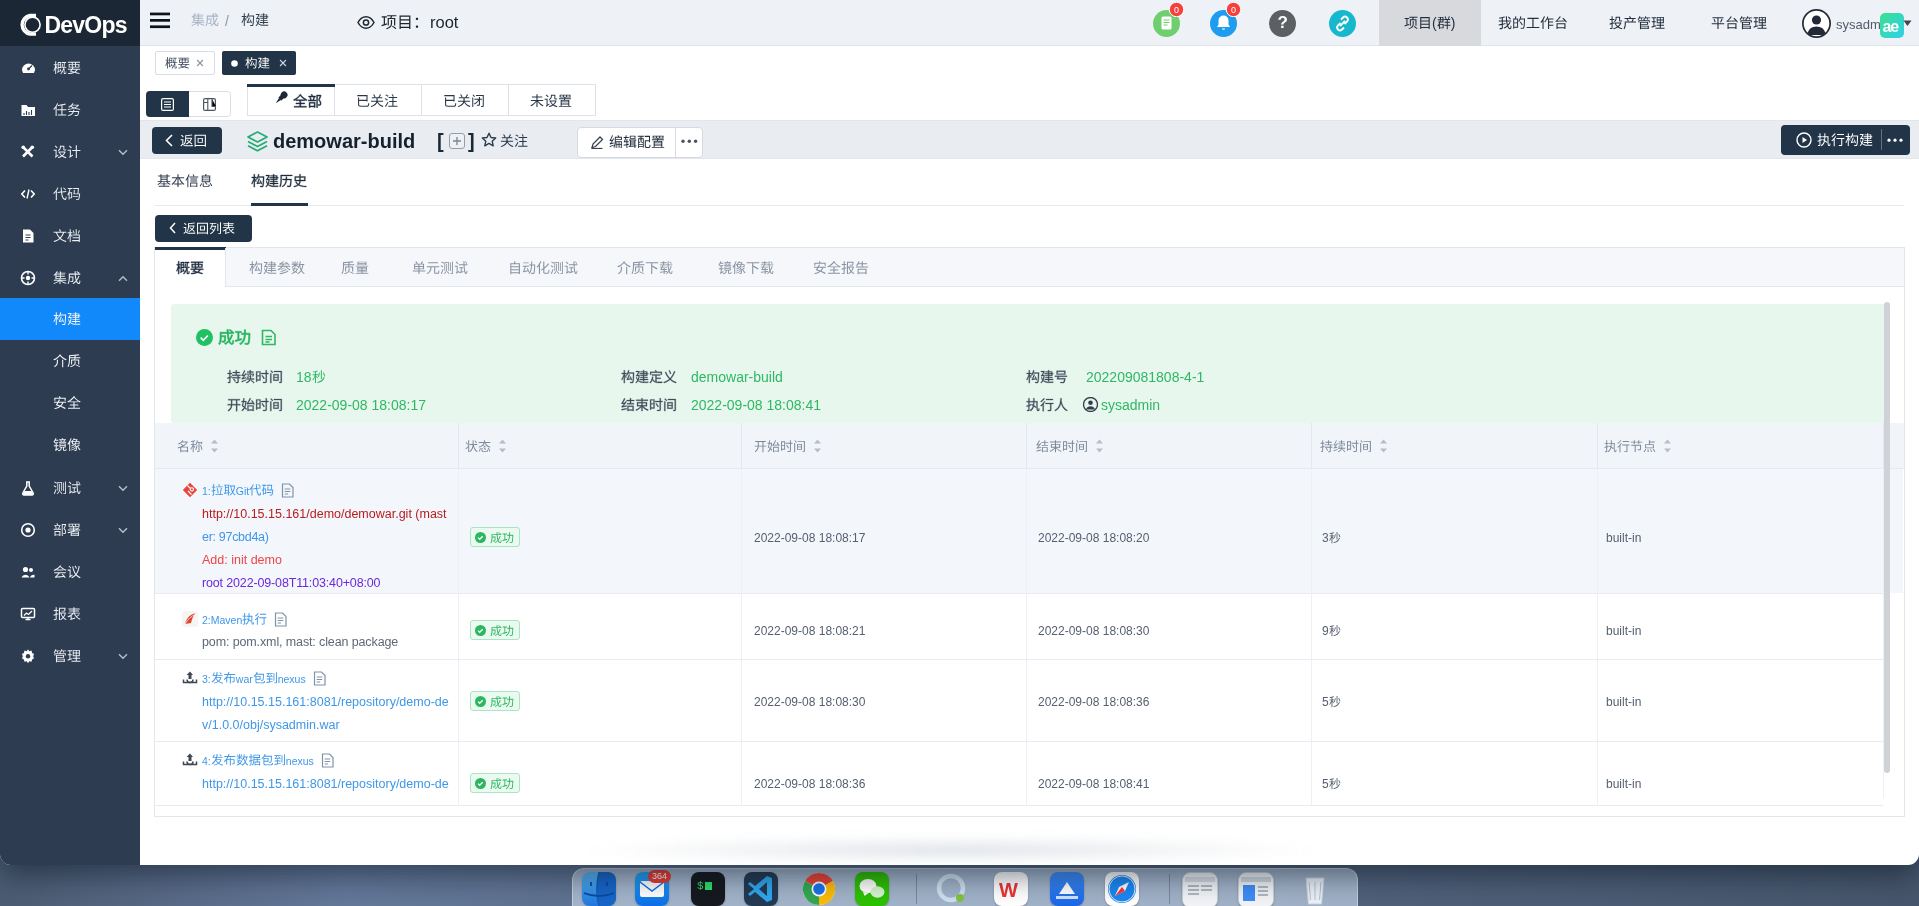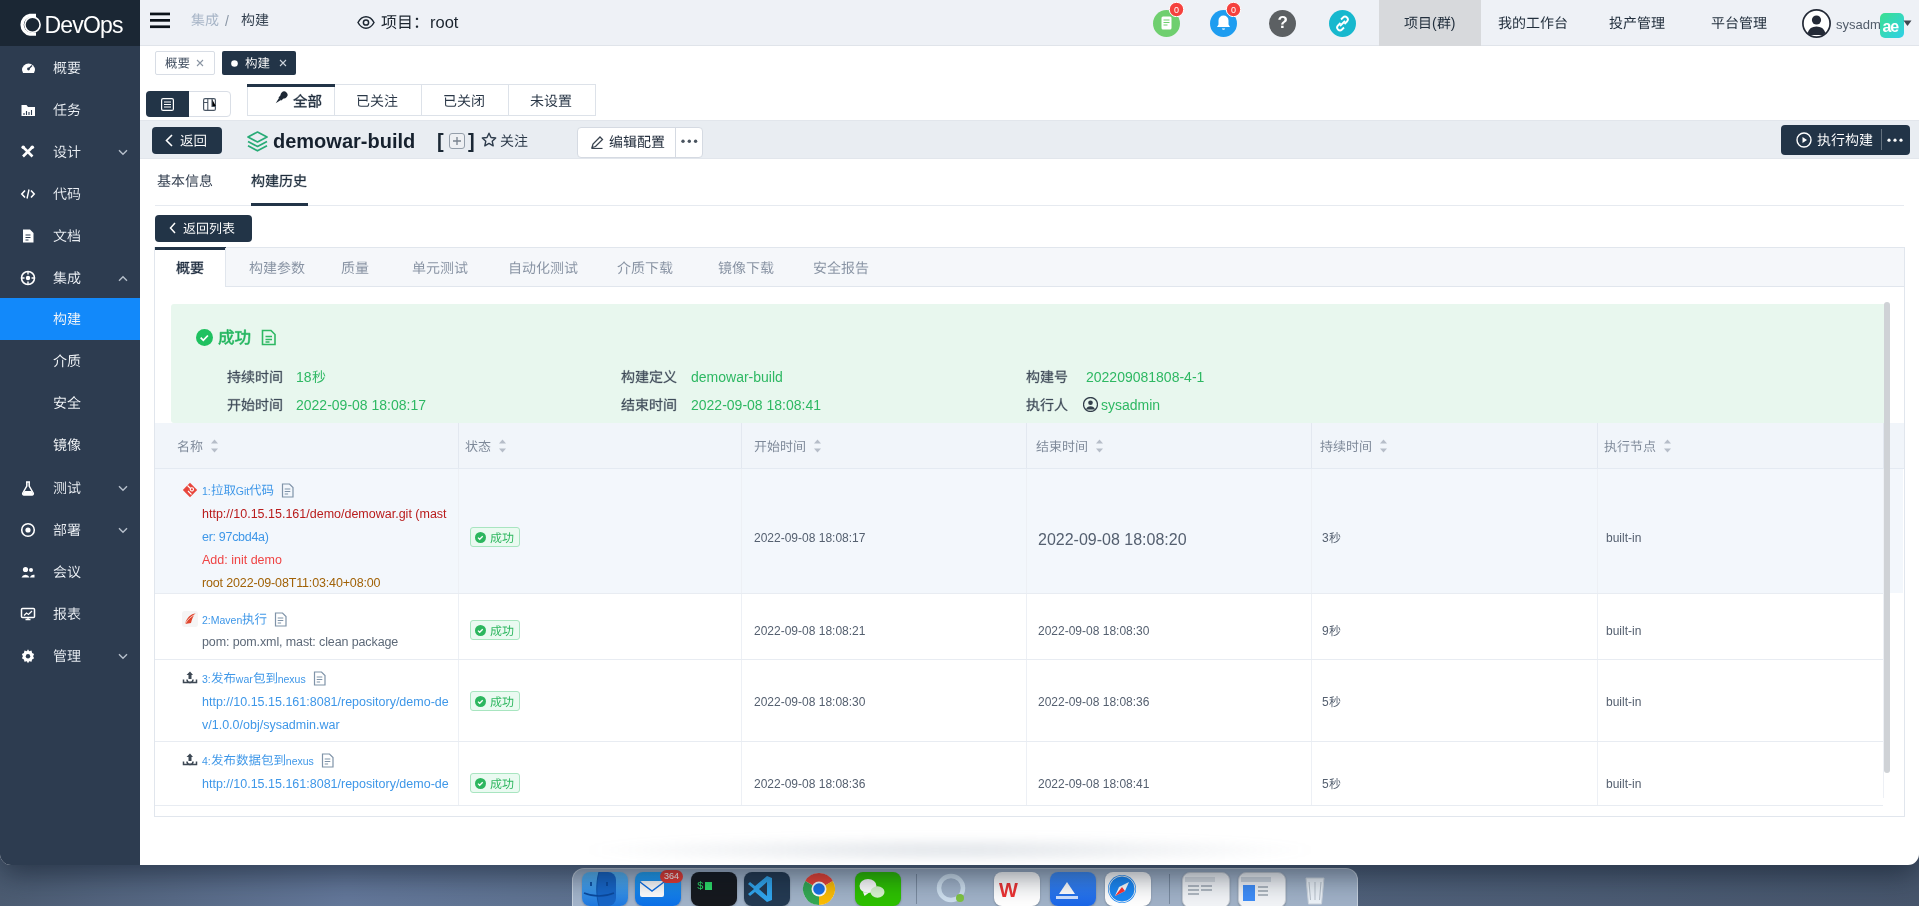--- a/index.html
+++ b/index.html
@@ -2,21 +2,21 @@
 <html><head><meta charset="utf-8"><style>
 * {margin:0;padding:0}
 html,body {width:1919px;height:906px;overflow:hidden;background:#50647c;font-family:"Liberation Sans",sans-serif}
 #wall {position:absolute;left:0;top:855px;width:1919px;height:51px;background:linear-gradient(90deg,#4c5c72,#64789a 18%,#5a6e88 40%,#566983 55%,#50617a 70%,#47566c)}
 #win {position:absolute;left:0;top:0;width:1919px;height:865px;background:#fff;border-radius:0 0 11px 11px;overflow:hidden;box-shadow:0 10px 30px rgba(10,20,35,.55)}
 .L {position:absolute;line-height:1;white-space:pre}
 .k {position:absolute;overflow:visible}
 svg {display:block}
 #dock {position:absolute;left:0;top:860px;width:1919px;height:46px}
 #dockbar {position:absolute;left:572px;top:8px;width:784px;height:38px;background:rgba(178,195,216,.82);border:1px solid rgba(255,255,255,.4);border-radius:12px 12px 0 0}
-.di {position:absolute;top:12px;width:46px;height:34px;border-radius:8px;box-shadow:0 1px 2px rgba(0,0,0,.25)}
+.di {position:absolute;top:12px;width:34px;height:34px;border-radius:8px;box-shadow:0 1px 2px rgba(0,0,0,.25)}
 .di svg {border-radius:8px}
 .dsep {position:absolute;top:14px;width:1px;height:30px;background:rgba(60,75,95,.4)}
 .bdg {position:absolute;right:-2px;top:-2px;background:#e83b33;color:#fff;font-size:9px;line-height:13px;padding:0 4px;border-radius:7px}
 </style></head>
 <body>
 <svg width="0" height="0" style="position:absolute">
     <defs>
       <path id="u6982" d="M623 360C632 367 661 372 696 372H743C710 230 645 82 520 -46C538 -54 563 -71 576 -83C667 13 727 121 766 230V18C766 -26 770 -41 783 -53C796 -65 816 -69 834 -69C844 -69 866 -69 877 -69C894 -69 912 -65 922 -58C935 -49 943 -36 947 -17C952 2 955 59 956 108C941 113 922 123 911 133C911 83 910 40 908 22C906 10 902 2 898 -2C893 -6 884 -7 875 -7C867 -7 855 -7 849 -7C841 -7 834 -5 831 -2C826 1 825 8 825 14V320H794L806 372H951V436H818C835 540 839 638 839 719H936V785H623V719H778C778 639 775 540 756 436H683C695 503 713 610 721 658H660C654 611 632 467 623 444C618 427 611 422 598 418C606 405 619 375 623 360ZM522 547V424H400V547ZM522 603H400V719H522ZM337 7C350 24 374 42 537 143C546 120 553 99 558 81L613 107C597 159 560 244 525 308L474 286C488 258 503 226 516 195L400 129V362H580V782H339V150C339 104 314 72 298 59C311 47 330 22 337 7ZM158 840V628H53V558H156C132 421 83 260 30 172C42 156 60 128 69 108C102 164 133 248 158 338V-79H226V415C248 371 271 321 282 292L325 353C311 379 248 487 226 520V558H312V628H226V840Z"></path>
       <path id="u8981" d="M672 232C639 174 593 129 532 93C459 111 384 127 310 141C331 168 355 199 378 232ZM119 645V386H386C372 358 355 328 336 298H54V232H291C256 183 219 137 186 101C271 85 354 68 433 49C335 15 211 -4 59 -13C72 -30 84 -57 90 -78C279 -62 428 -33 541 22C668 -12 778 -47 860 -80L924 -22C844 8 739 40 623 71C680 113 724 166 755 232H947V298H422C438 324 453 350 466 375L420 386H888V645H647V730H930V797H69V730H342V645ZM413 730H576V645H413ZM190 583H342V447H190ZM413 583H576V447H413ZM647 583H814V447H647Z"></path>
       <path id="u4efb" d="M343 31V-41H944V31H677V340H960V412H677V691C767 708 852 729 920 752L864 815C741 770 523 731 337 706C345 689 356 661 359 643C437 652 520 663 601 677V412H304V340H601V31ZM295 840C232 683 130 529 22 431C36 413 60 374 68 356C108 395 148 441 186 492V-80H260V603C301 671 338 744 367 817Z"></path>
@@ -212,21 +212,21 @@
       </svg>
     </div>
   </div>
 <div id="win">
     <div style="position:absolute;left:0;top:0;width:140px;height:865px;background:#2d3c50"></div>
     <div style="position:absolute;left:0;top:0;width:140px;height:46px;background:#1b2734"></div>
     <svg style="position:absolute;left:19px;top:11px" width="26" height="27" viewBox="0 0 26 27">
       <path d="M17 4.3 H11 A 9.6 9.6 0 0 0 11 23.2 H17" fill="none" stroke="#fff" stroke-width="3.3"></path>
       <circle cx="13.5" cy="13.7" r="7.6" fill="none" stroke="#fff" stroke-width="1.6"></circle>
     </svg>
-    <div class="L" style="left:44.5px;top:13.5px;font-size:23px;color:#fff;font-weight:400;letter-spacing:-0.8px">DevOps</div>
+    <div class="L" style="left:44.5px;top:13.5px;font-size:23px;color:#fff;font-weight:700;letter-spacing:-0.8px">DevOps</div>
     <div style="position:absolute;left:0;top:298px;width:140px;height:42px;background:#1289fa"></div>
     <svg style="position:absolute;left:20px;top:59.5px" width="16" height="16" viewBox="0 0 16 16">
       <path d="M2 10a6.5 6.5 0 0 1 13 0l-1 3H3z" fill="#fff"></path>
       <circle cx="8.5" cy="9" r="1.4" fill="#2d3c50"></circle>
       <path d="M8.5 9 12 5.5" stroke="#2d3c50" stroke-width="1.2"></path>
     </svg>
     <svg class="k" style="left:53px;top:59.7px;width:29px;height:17.8px">
       <g transform="translate(0,13) scale(0.01400,-0.01400)" fill="#eaeef3">
         <use href="#u6982" x="0"></use>
         <use href="#u8981" x="1000"></use>
@@ -908,34 +908,34 @@
         <use href="#u7801" x="1000"></use>
       </g>
     </svg>
     <svg style="position:absolute;left:281.2px;top:483px" width="13.5" height="15" viewBox="0 0 13.5 15">
       <path d="M1.5 1h7L12 4.5V14H1.5z" fill="none" stroke="#7f93a8" stroke-width="1.2"></path>
       <path d="M3.7 6h5.6M3.7 8.5h5.6M3.7 11h3.4" stroke="#7f93a8" stroke-width="1.1"></path>
     </svg>
     <div class="L" style="left:202px;top:507.9px;font-size:12.5px;color:#b91c1c">http://10.15.15.161/demo/demowar.git (mast</div>
     <div class="L" style="left:202px;top:530.9px;font-size:12.5px;color:#3e97e8;letter-spacing:-0.3px">er: 97cbd4a)</div>
     <div class="L" style="left:202px;top:553.9px;font-size:12.5px;color:#ef4444">Add: init demo</div>
-    <div class="L" style="left:202px;top:576.9px;font-size:12.5px;color:#a16207;letter-spacing:-0.15px">root 2022-09-08T11:03:40+08:00</div>
+    <div class="L" style="left:202px;top:576.9px;font-size:12.5px;color:#6d28d9;letter-spacing:-0.15px">root 2022-09-08T11:03:40+08:00</div>
     <div style="position:absolute;left:470px;top:527px;width:49.5px;height:20px;background:#eafaf1;border:1px solid #a8e5c0;border-radius:3px;box-sizing:border-box"></div>
     <svg style="position:absolute;left:475px;top:531.5px" width="11" height="11" viewBox="0 0 11 11">
       <circle cx="5.5" cy="5.5" r="5.5" fill="#2cb65e"></circle>
       <path d="M3 5.6l1.7 1.7 3-3.1" fill="none" stroke="#fff" stroke-width="1.3"></path>
     </svg>
     <svg class="k" style="left:489.5px;top:531.1px;width:25px;height:15.2px">
       <g transform="translate(0,11.2) scale(0.01200,-0.01200)" fill="#2cb65e">
         <use href="#u6210" x="0"></use>
         <use href="#u529f" x="1000"></use>
       </g>
     </svg>
     <div class="L" style="left:754px;top:531.8px;font-size:12px;color:#556070">2022-09-08 18:08:17</div>
-    <div class="L" style="left:1038px;top:531.8px;font-size:16px;color:#556070">2022-09-08 18:08:20</div>
+    <div class="L" style="left:1038px;top:531.8px;font-size:12px;color:#556070">2022-09-08 18:08:20</div>
     <div class="L" style="left:1322px;top:531.8px;font-size:12px;color:#556070">3</div>
     <svg class="k" style="left:1328.7px;top:530.8px;width:13px;height:15.2px">
       <g transform="translate(0,11.2) scale(0.01200,-0.01200)" fill="#556070">
         <use href="#u79d2" x="0"></use>
       </g>
     </svg>
     <div class="L" style="left:1606px;top:531.8px;font-size:12px;color:#556070">built-in</div>
     <svg style="position:absolute;left:182px;top:611px" width="16" height="16" viewBox="0 0 16 16">
       <rect x="0" y="0" width="16" height="16" rx="3" fill="#f5f5f5"></rect>
       <path d="M3 13C5 6 9 3 13.5 2.5 11 5 10 8 9 12z" fill="#e0462e"></path>

